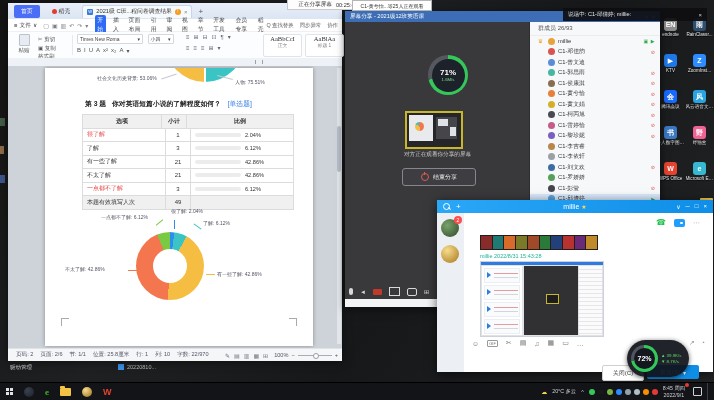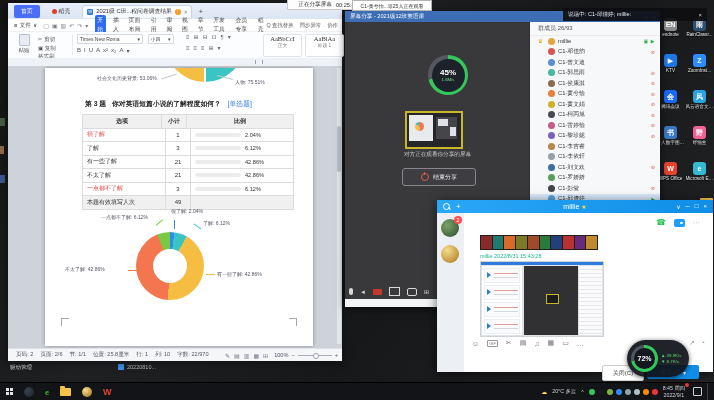--- a/index.html
+++ b/index.html
@@ -473,21 +473,21 @@
     <div class="qq-title">
       <span>屏幕分享 - 2021级12班英语课</span>
       <span class="qq-ctrl">
           <span>─</span>
           <span>□</span>
           <span>×</span>
         </span>
     </div>
     <div class="cpuball">
       <div class="inner">
-        <div class="p">45%</div>
+        <div class="p">71%</div>
         <div class="s">1.6M/s</div>
       </div>
     </div>
     <div class="preview">
       <div class="pv-left"></div>
       <div class="pv-donut"></div>
       <div class="pv-right"></div>
       <div class="pv-bit" style="left:31px;top:6px;width:10px;height:7px;"></div>
       <div class="pv-bit" style="left:43px;top:14px;width:6px;height:9px;"></div>
     </div>

